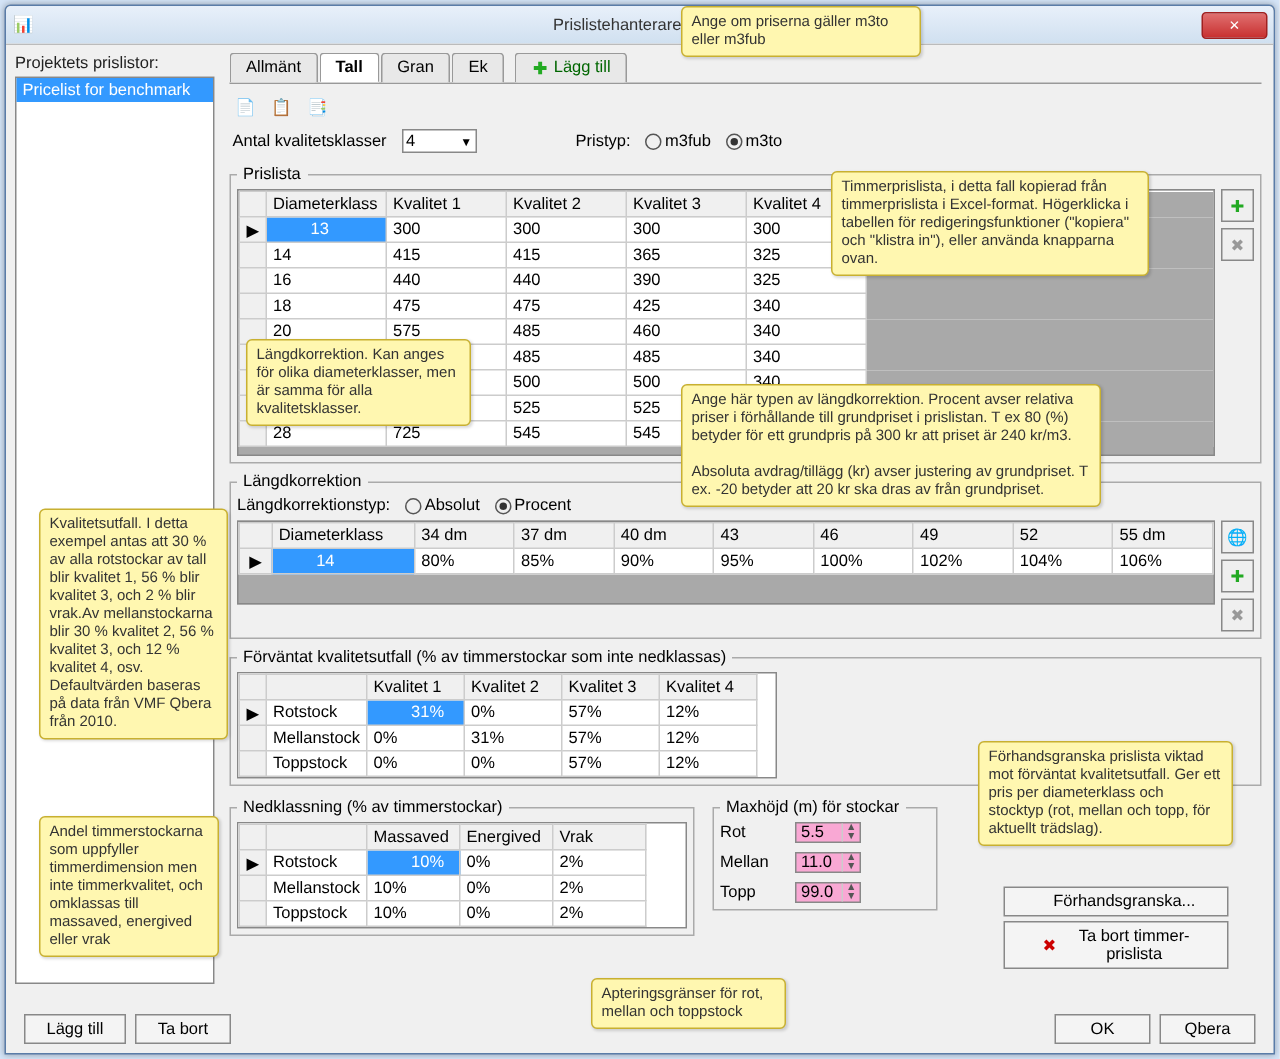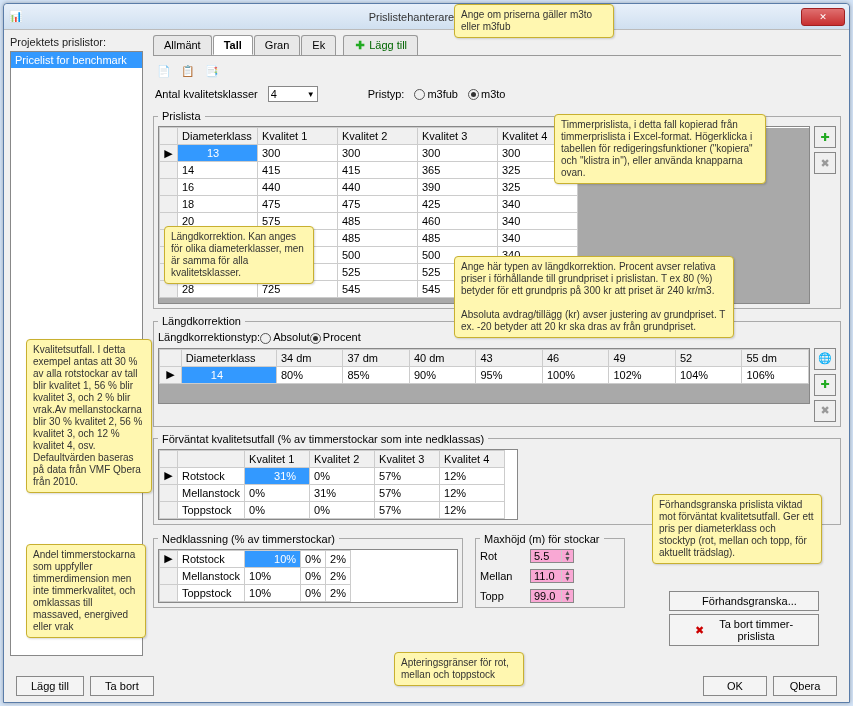--- a/index.html
+++ b/index.html
@@ -86,21 +86,21 @@
         <span class="tbtn">📋</span>
         <span class="tbtn">📑</span>
       </div>
 
       <div class="form-row">
         <span>Antal kvalitetsklasser</span>
         <div class="combo">
             <span>4</span>
             <span class="arr">▼</span>
           </div>
-        <span style="margin-left:40px">Pristyp:</span>
+        <span style="margin-left:56px">Pristyp:</span>
         <label><span class="radio"></span><span>m3fub</span></label>
         <label><span class="radio on"></span><span>m3to</span></label>
       </div>
 
       <fieldset>
         <legend>Prislista</legend>
         <div class="grid-wrap">
           <div class="grid" id="prislista-grid" style="height:178px; overflow:hidden;">
               <table style="width:100%">
                 <tbody>
@@ -199,21 +199,21 @@
             </div>
           <div class="side-btns">
             <div class="btn" style="color:#2a2">✚</div>
             <div class="btn" style="color:#999">✖</div>
           </div>
         </div>
       </fieldset>
 
       <fieldset>
         <legend>Längdkorrektion</legend>
-        <div style="display:flex;align-items:center;gap:0;margin-bottom:4px">
+        <div style="display:flex;align-items:center;gap:10px;margin-bottom:4px">
           <span>Längdkorrektionstyp:</span>
           <label><span class="radio"></span><span>Absolut</span></label>
           <label><span class="radio on"></span><span>Procent</span></label>
         </div>
         <div class="grid-wrap">
           <div class="grid lgrid" id="langd-grid" style="height:56px">
               <table style="width:100%">
                 <tbody>
                   <tr>
                     <th class="rowhdr"></th>
@@ -292,20 +292,27 @@
           </div>
       </fieldset>
 
       <div style="display:flex; gap:12px; align-items:flex-start;">
         <fieldset style="flex:0 0 310px">
           <legend>Nedklassning (% av timmerstockar)</legend>
           <div class="grid ngrid" id="ned-grid" style="background:#fff">
               <table>
                 <tbody>
                   <tr>
+                    <th class="rowhdr"></th>
+                    <th style="width:62px"></th>
+                    <th style="width:62px">Massaved</th>
+                    <th style="width:62px">Energived</th>
+                    <th style="width:62px">Vrak</th>
+                  </tr>
+                  <tr>
                     <td class="rowhdr">▶</td>
                     <td>Rotstock</td>
                     <td class="sel">10%</td>
                     <td>0%</td>
                     <td>2%</td>
                   </tr>
                   <tr>
                     <td class="rowhdr"></td>
                     <td>Mellanstock</td>
                     <td>10%</td>

